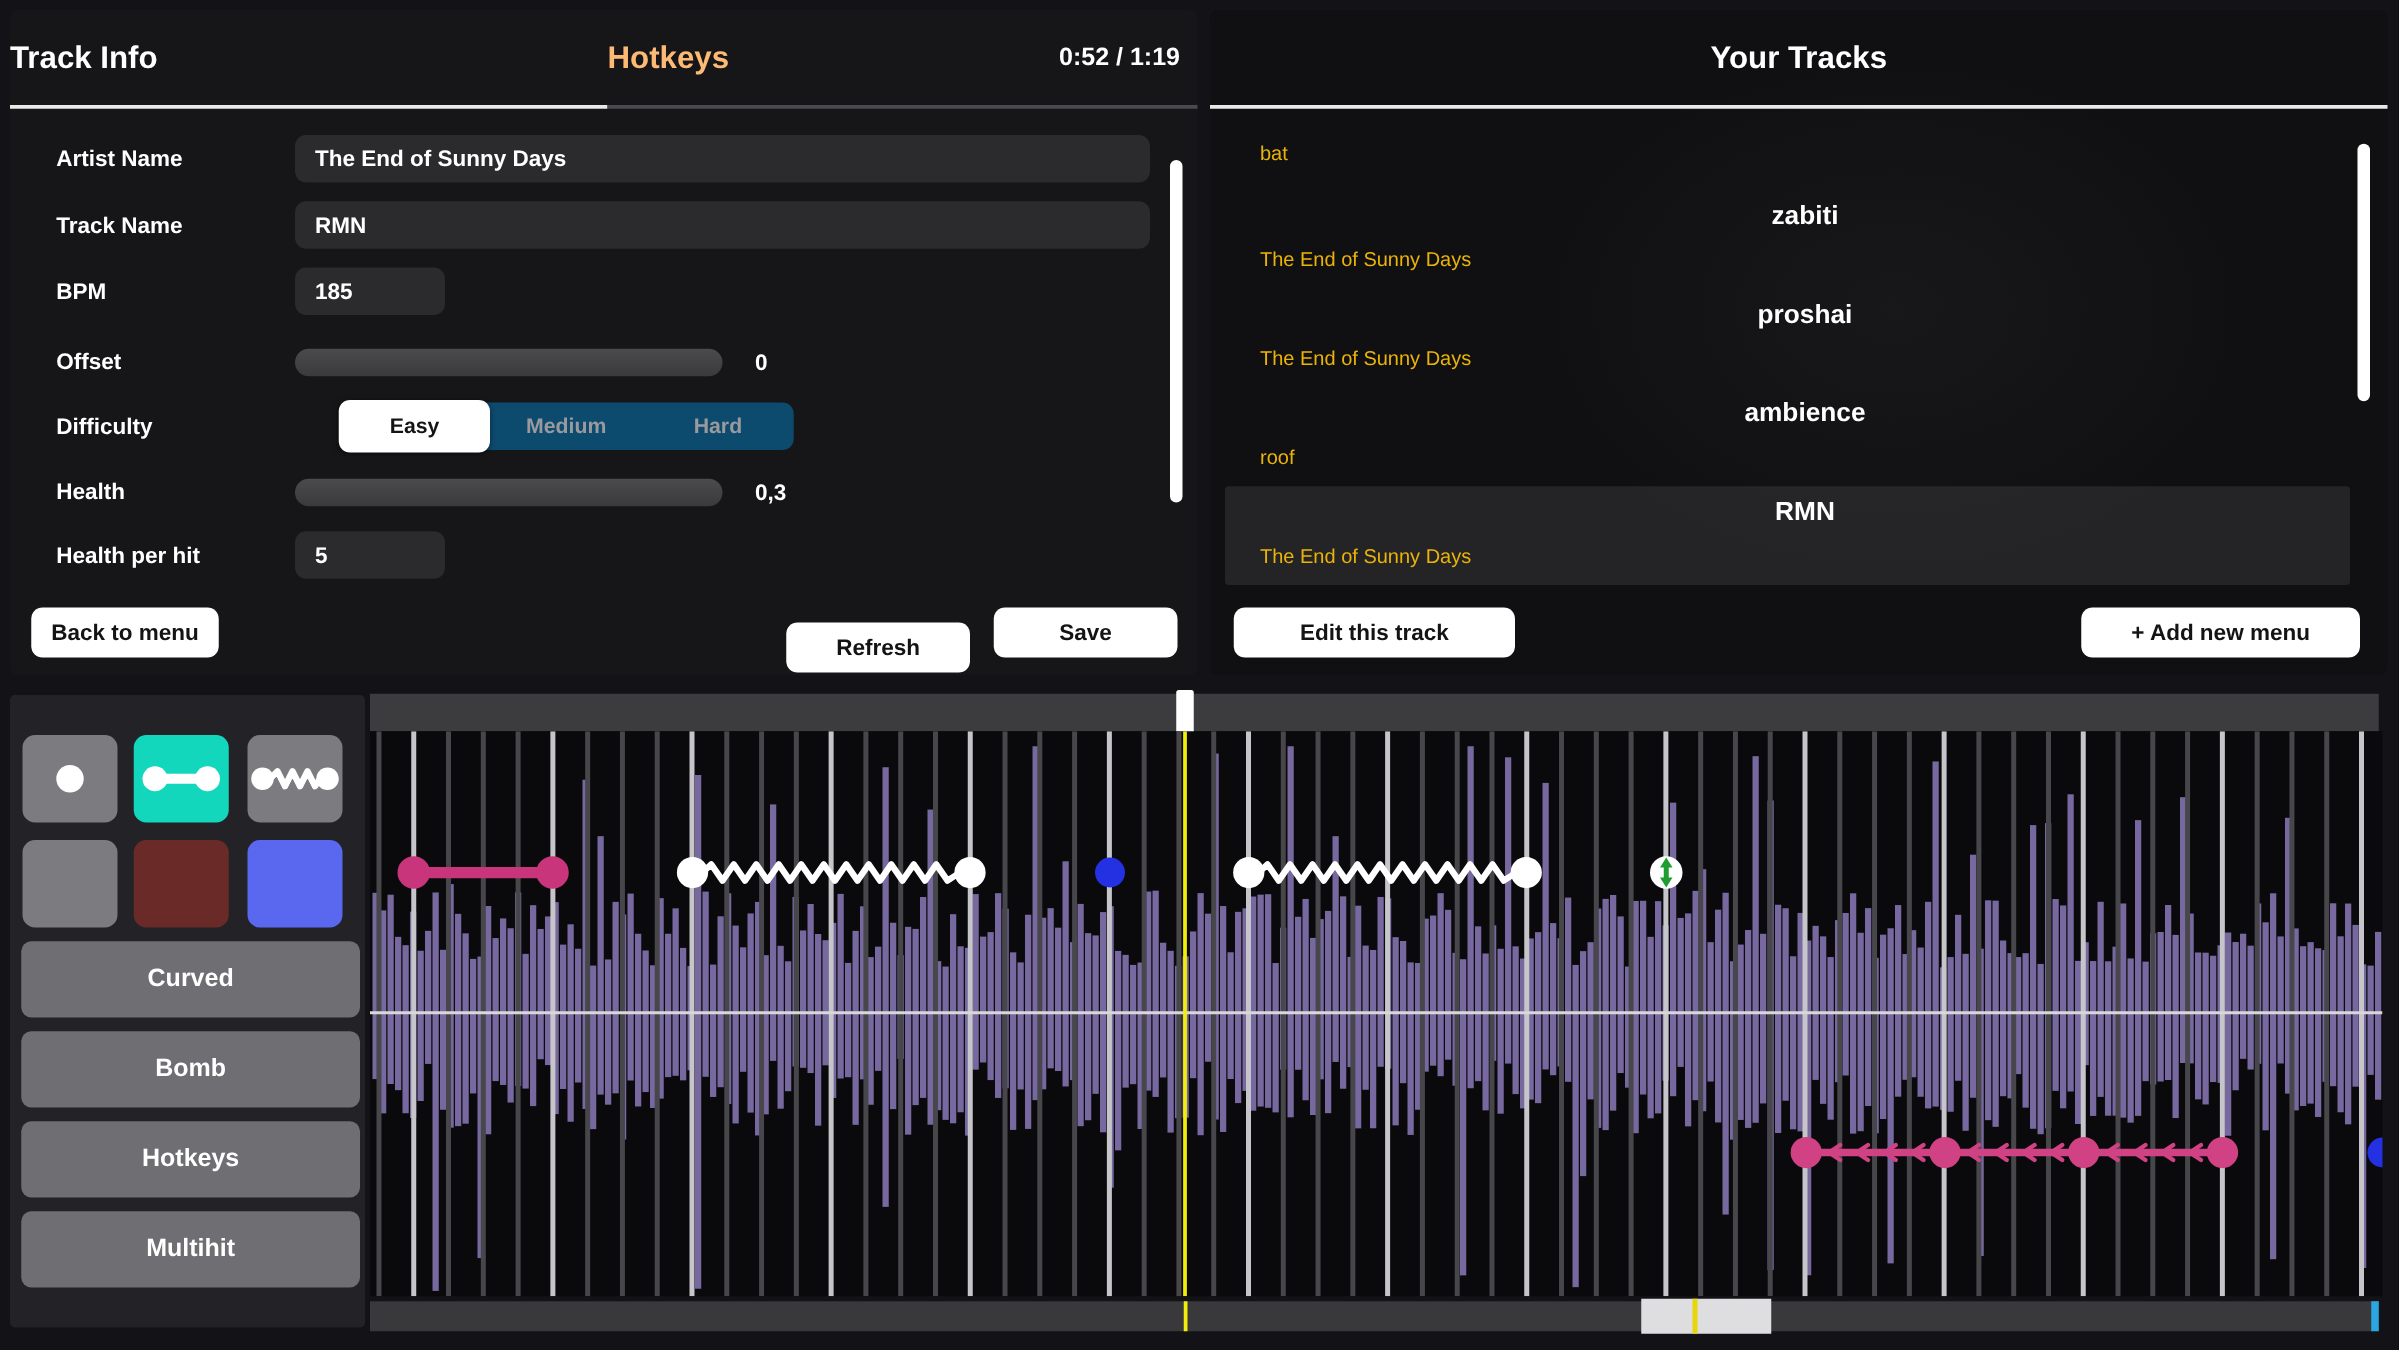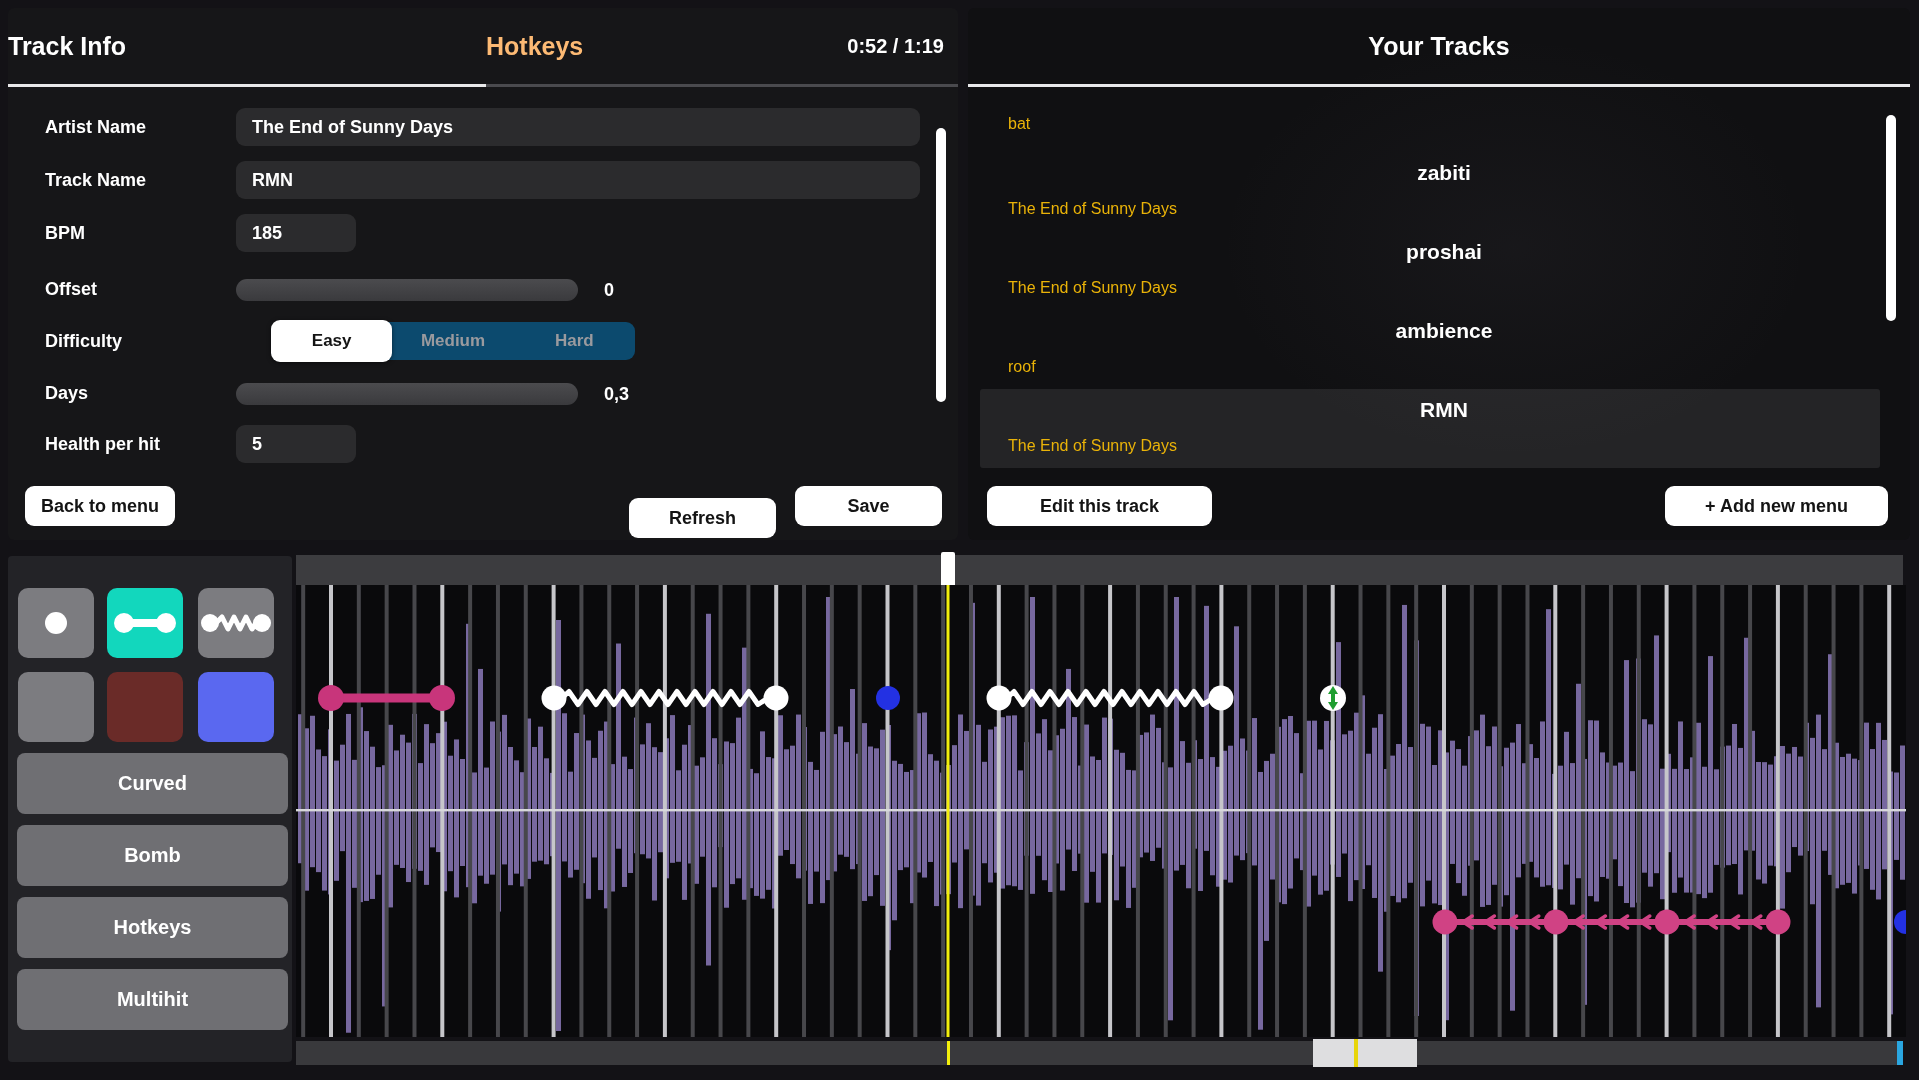--- a/index.html
+++ b/index.html
@@ -90,21 +90,21 @@
     <div class="f-slider" style="top:271px;"></div>
     <div class="f-value" style="top:271px;">0</div>
 
     <div class="f-label" style="top:314px;">Difficulty</div>
     <div class="segment">
       <div class="seg-item active">Easy</div>
       <div class="seg-item">Medium</div>
       <div class="seg-item">Hard</div>
     </div>
 
-    <div class="f-label" style="top:366px;">Days</div>
+    <div class="f-label" style="top:366px;">Health</div>
     <div class="f-slider" style="top:375px;"></div>
     <div class="f-value" style="top:375px;">0,3</div>
 
     <div class="f-label" style="top:417px;">Health per hit</div>
     <div class="f-input" style="top:417px;width:120px;">5</div>
 
     <div class="btn-white" style="left:17px;top:478px;width:150px;">Back to menu</div>
     <div class="btn-white" style="left:621px;top:490px;width:147px;">Refresh</div>
     <div class="btn-white" style="left:787px;top:478px;width:147px;">Save</div>
 

